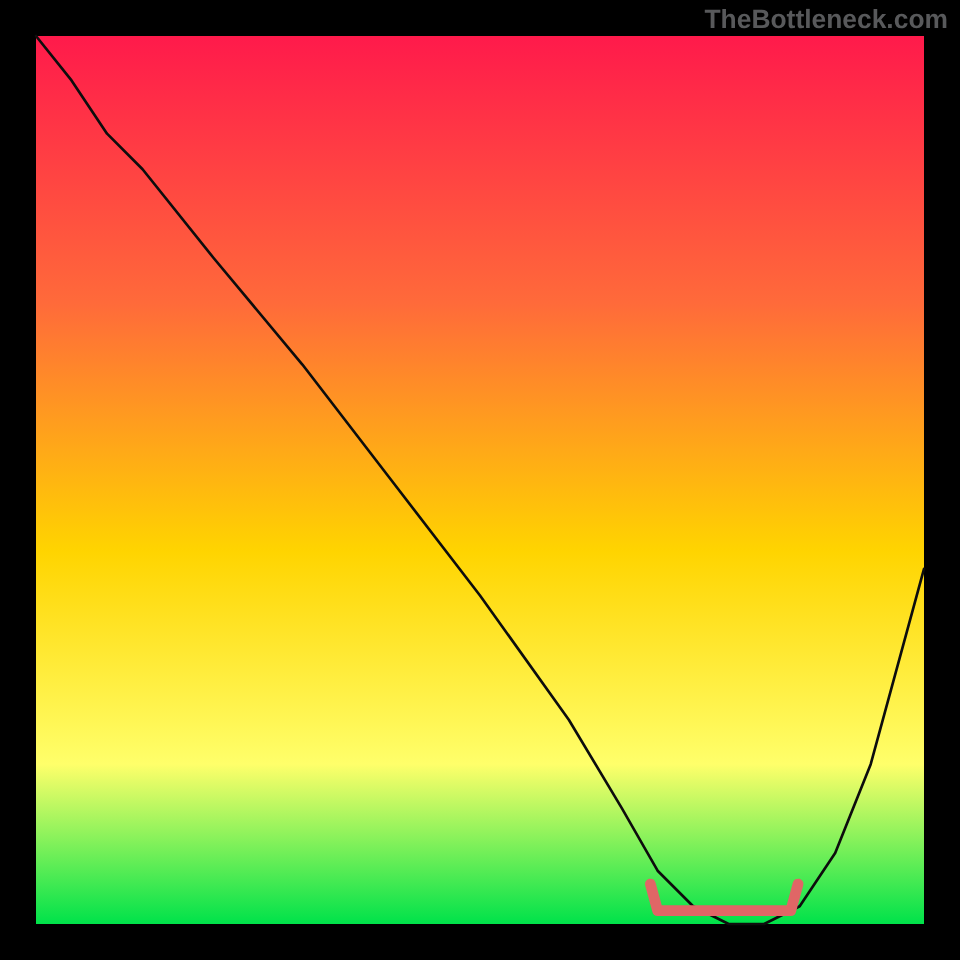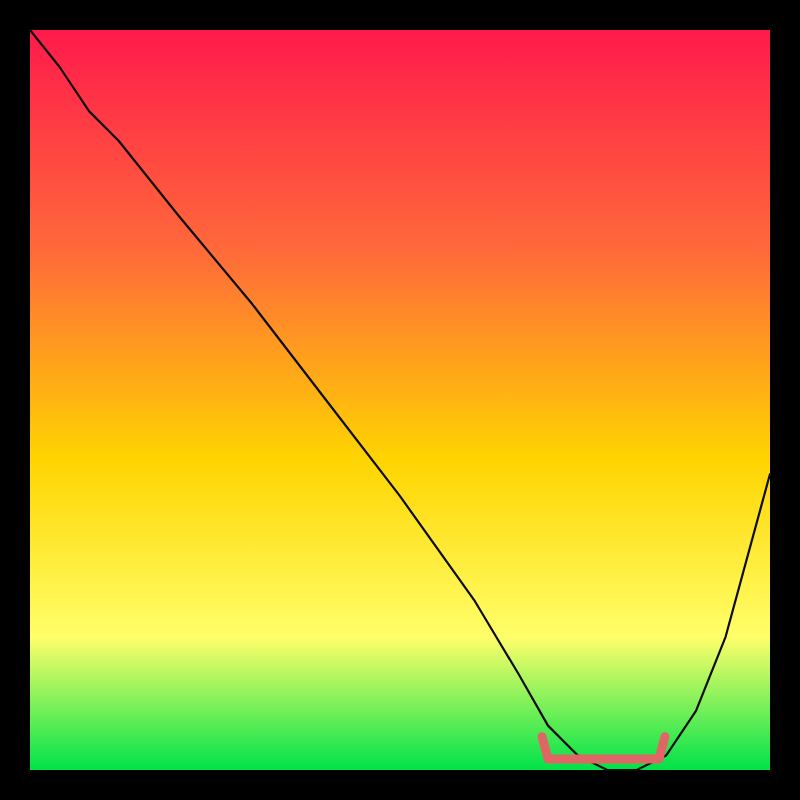--- a/index.html
+++ b/index.html
@@ -50,13 +50,14 @@
       </linearGradient>
     </defs>
 
     <rect id="plot-rect" x="30" y="30" width="740" height="740" fill="url(#bg)"></rect>
 
     <path id="curve-path" fill="none" stroke="#0d0d0d" stroke-width="2.2" stroke-linecap="round" stroke-linejoin="round" d="M 30 30 Q 44.8 48.5 59.6 67 Q 74.4 89.19999999999999 89.2 111.39999999999998 Q 104 126.19999999999999 118.8 141 Q 148.4 178 178 215 Q 215 259.4 252 303.8 Q 289 351.9 326 400 Q 363 448.1 400 496.2 Q 437 548 474 599.8 Q 496.20000000000005 636.8 518.4000000000001 673.8 Q 533.2 699.7 548 725.6 Q 562.8 740.4000000000001 577.6 755.2 Q 592.4000000000001 762.6 607.2 770 Q 622 770 636.8 770 Q 651.5999999999999 762.6 666.4 755.2 Q 681.2 733 696 710.8 Q 710.8 673.8 725.5999999999999 636.8 Q 747.8 555.4 770 474"></path>
 
     <path id="marker-path" fill="none" stroke="#e06666" stroke-width="9" stroke-linecap="round" stroke-linejoin="round" d="M 542 736.7 L 548 758.9 L 659 758.9 L 665 736.7"></path>
   </svg>
 
+  <div class="watermark">TheBottleneck.com</div>
 </div>
 
 </body></html>

